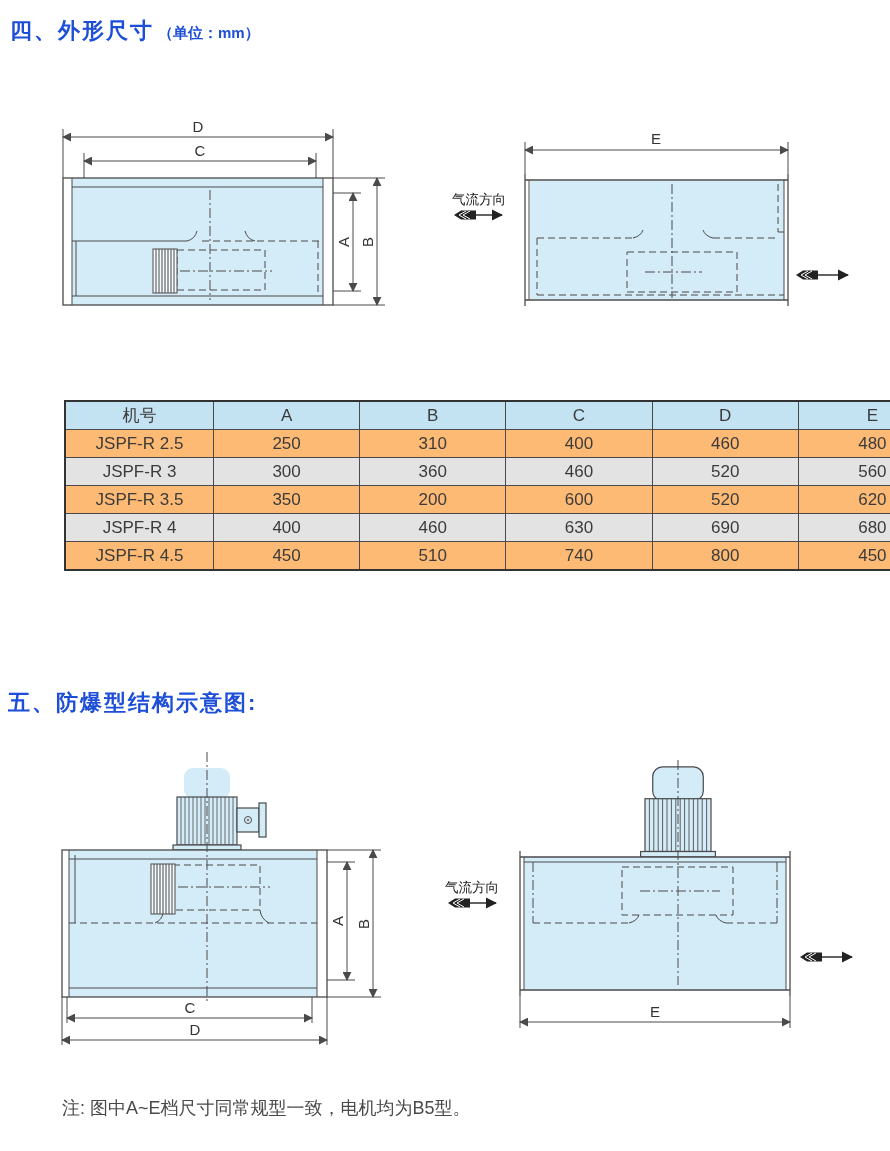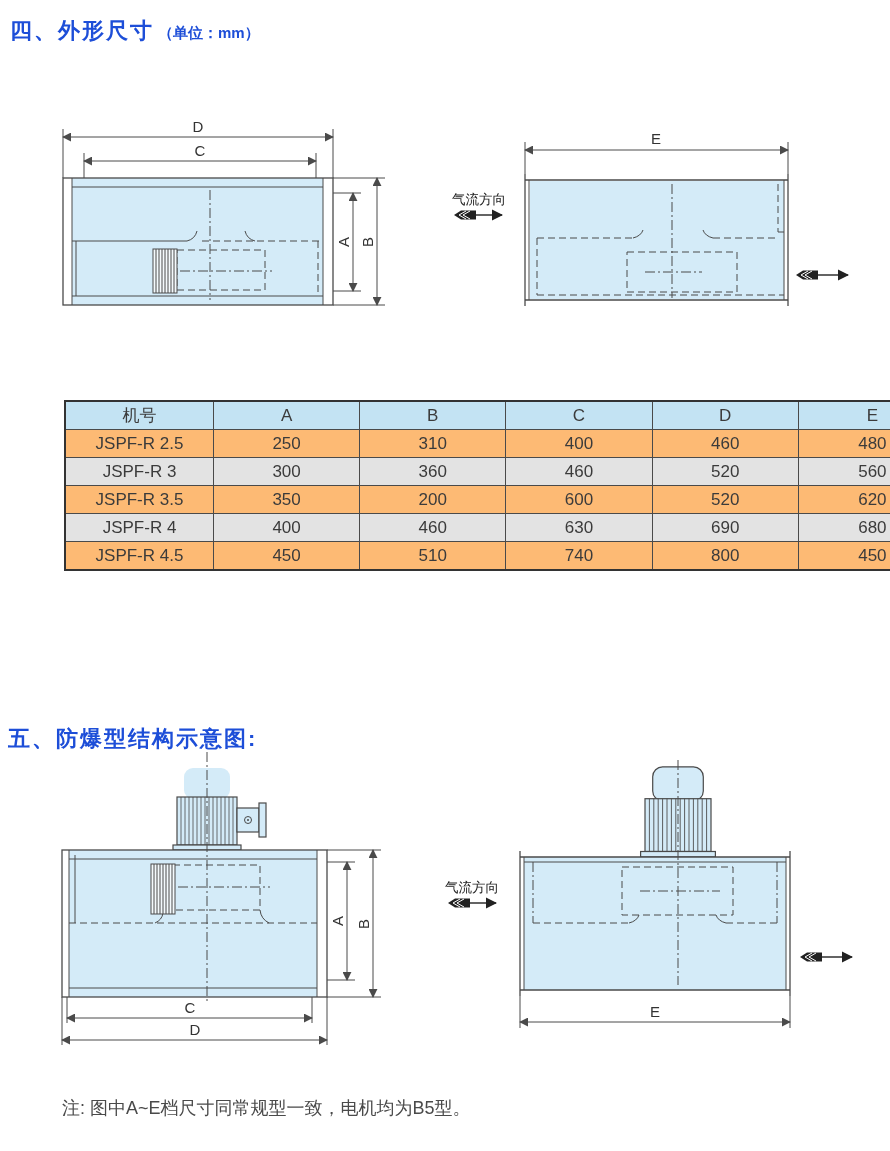--- a/index.html
+++ b/index.html
@@ -2,21 +2,21 @@
 <html><head>
 <meta charset="utf-8">
 <style>
   html,body{margin:0;padding:0;background:#fff;}
   #page{position:relative;width:890px;height:1151px;background:#ffffff;overflow:hidden;
         font-family:"Liberation Sans",sans-serif;}
   .section-title{position:absolute;color:#1d4ed8;font-weight:bold;white-space:nowrap;}
   .section-title .main{font-size:22px;letter-spacing:2px;}
   .section-title .unit{font-size:15px;margin-left:4px;}
   #title4{left:10px;top:16px;}
-  #title5{left:8px;top:724px;}
+  #title5{left:8px;top:688px;}
   #note{position:absolute;left:62px;top:1096px;font-size:18px;color:#4a4a4a;}
   
   #size-table{position:absolute;left:58px;top:400px;width:884px;border-collapse:collapse;
               font-size:17px;color:#3b3b3b;margin-left:6px;}
   #size-table th,#size-table td{border:1.5px solid #4a4a4a;text-align:center;height:27px;
               font-weight:normal;padding:0;}
   #size-table{border:2px solid #333;}
   #size-table thead th{background:#c3e3f3;}
   #size-table td{background:#fdba74;}
   #size-table tbody tr:nth-child(even) td{background:#e3e3e3;}

